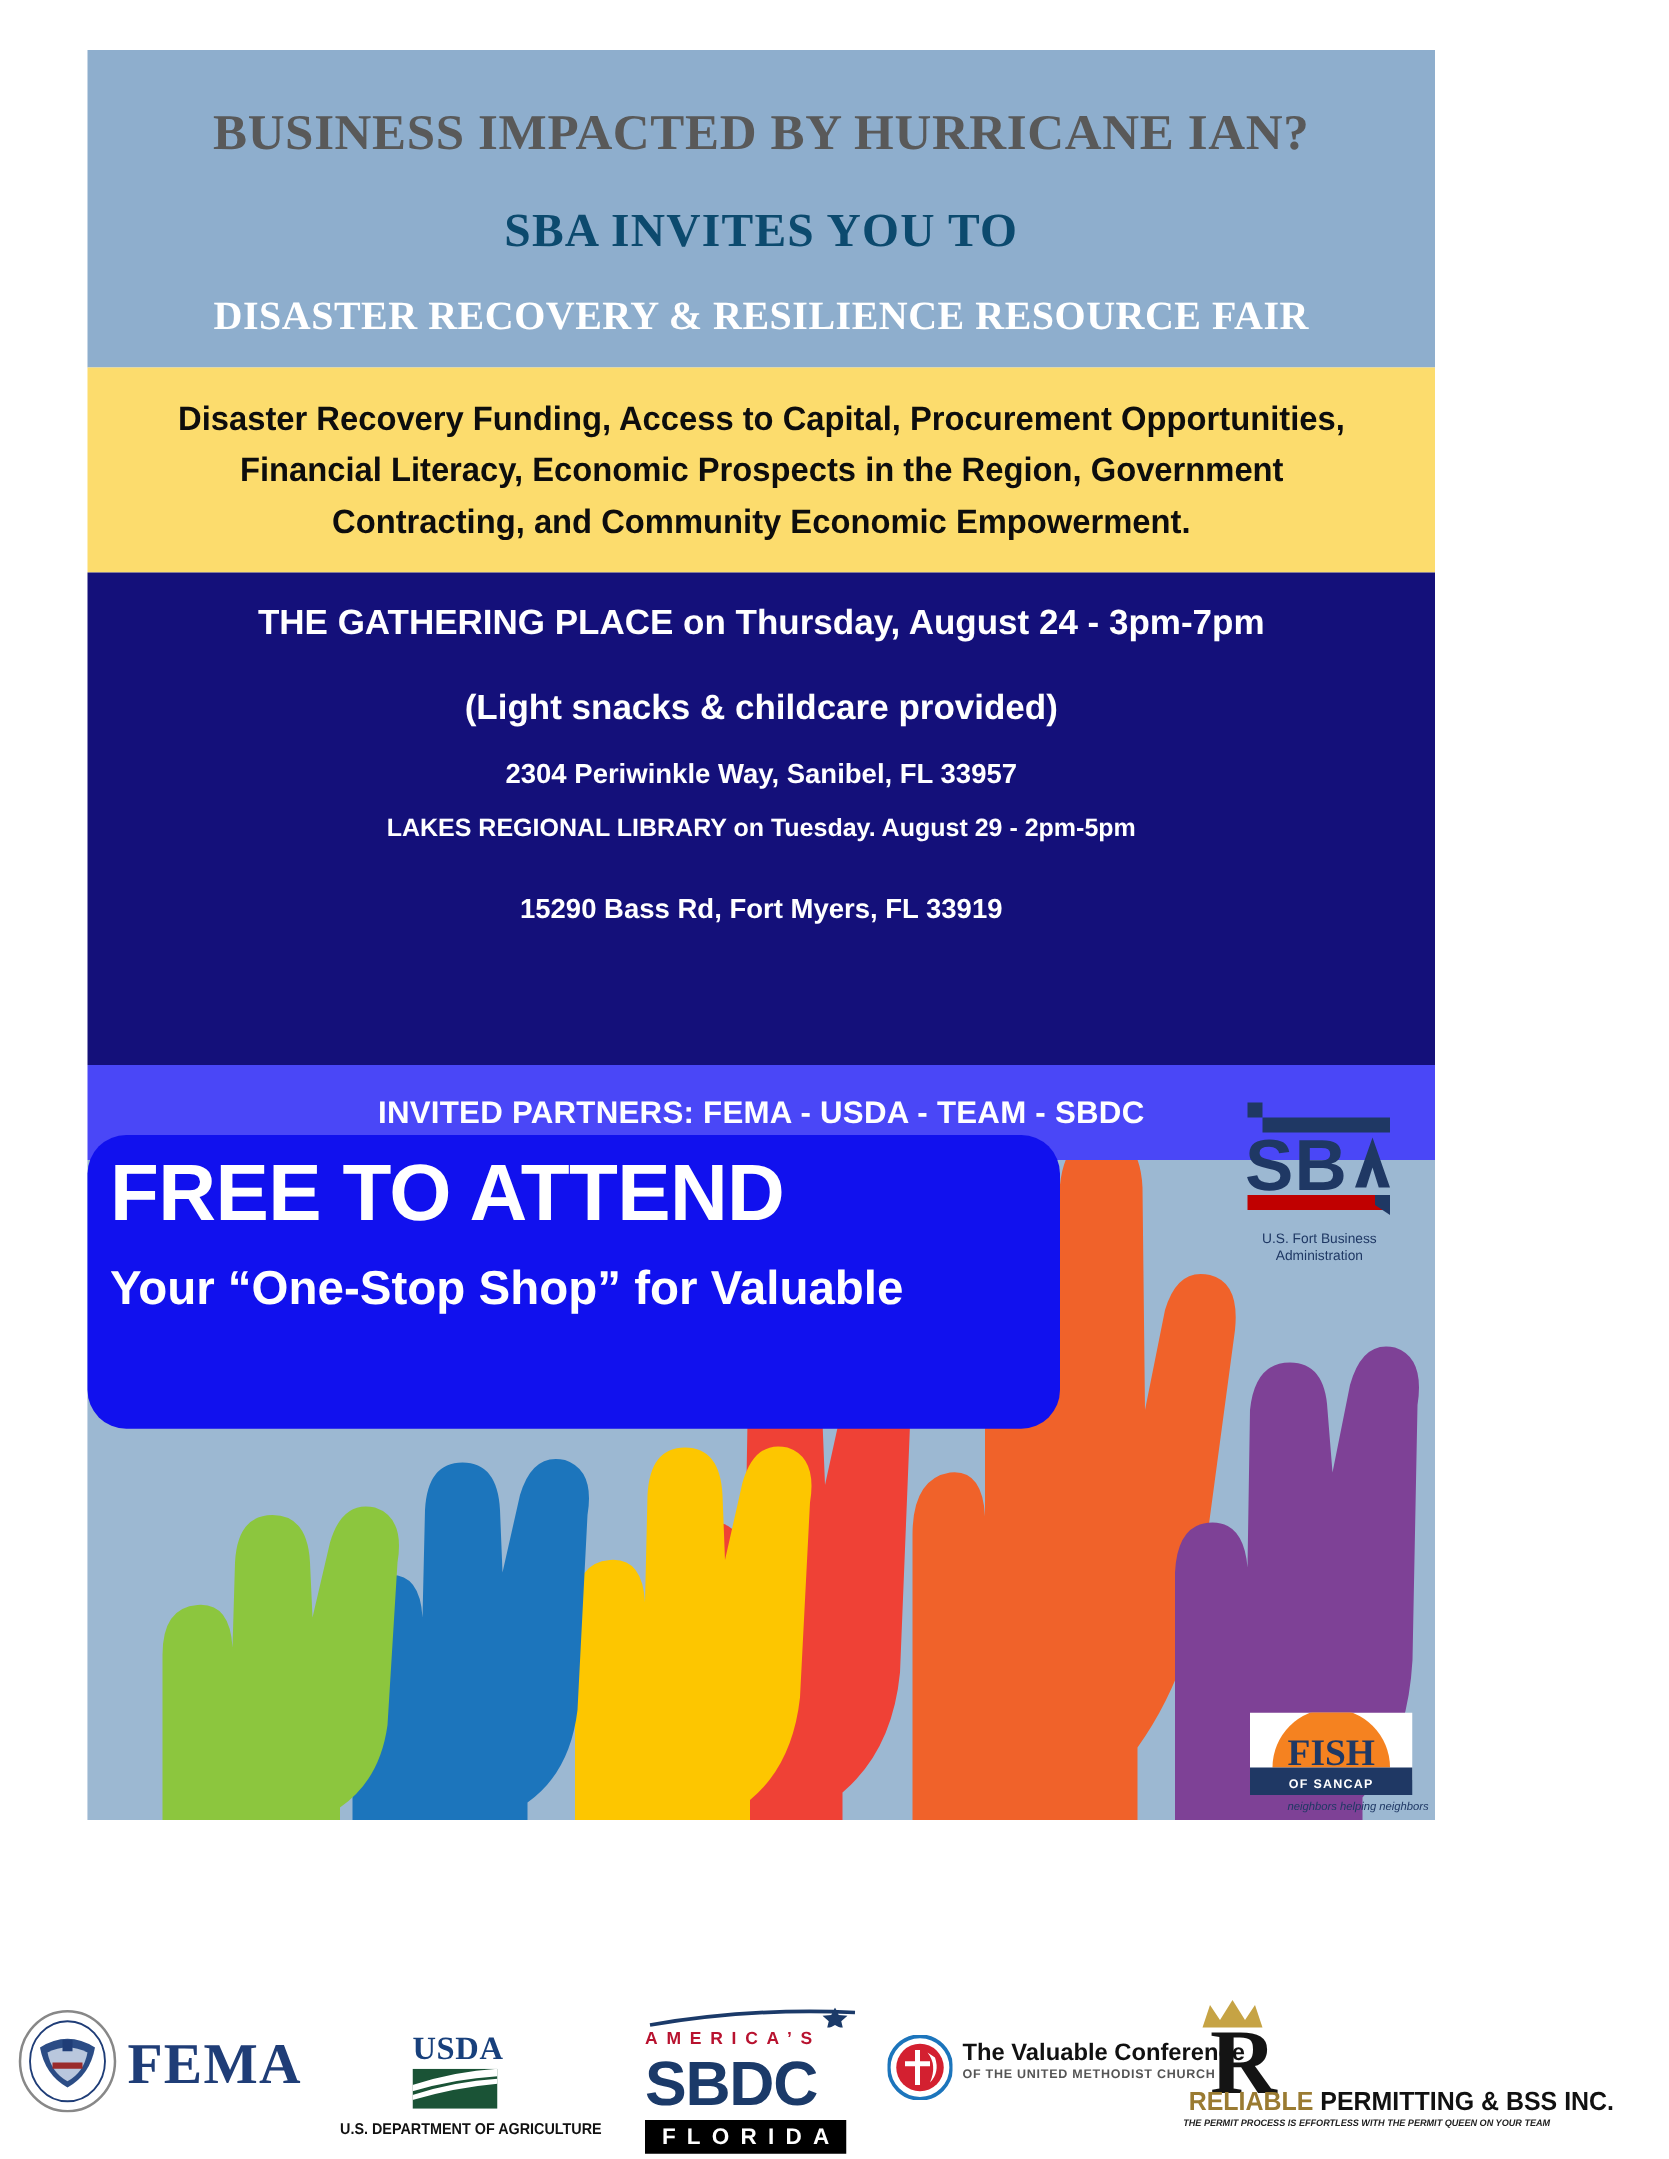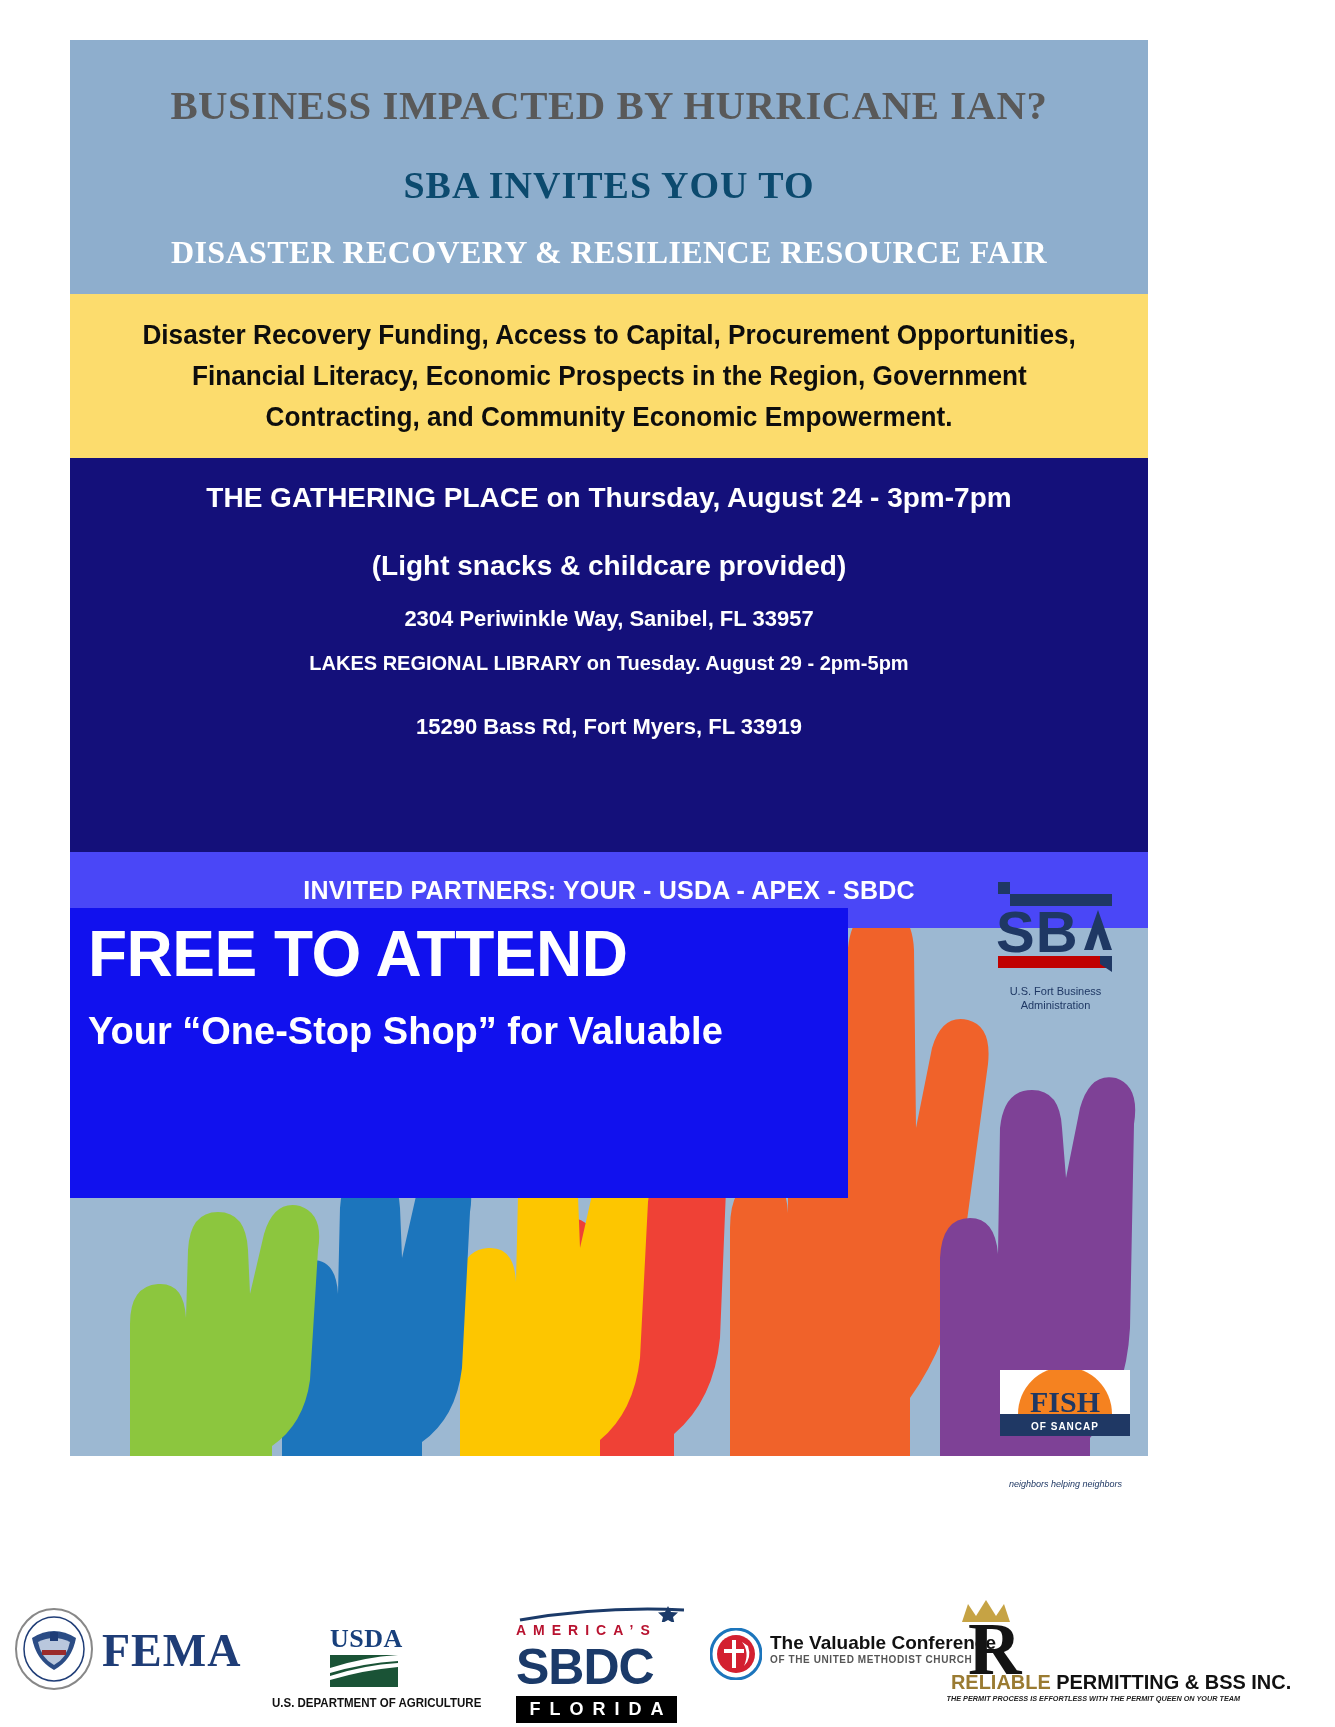--- a/index.html
+++ b/index.html
@@ -32,35 +32,35 @@
 
   
   .partners{position:absolute;left:70px;top:852px;width:1078px;height:76px;background:#4a47f7;
             display:flex;align-items:center;justify-content:center;}
   .partners span{color:#fff;font-weight:bold;font-size:25px;white-space:nowrap;letter-spacing:.2px;}
 
   
   .hands{position:absolute;left:70px;top:928px;width:1078px;height:528px;background:#9cb8d2;overflow:hidden;}
 
   
-  .freebox{position:absolute;left:70px;top:908px;width:778px;height:290px;background:#1111ee;
-           padding:14px 0 0 18px;box-sizing:border-box;}
+  .freebox{position:absolute;left:70px;top:908px;width:778px;height:235px;background:#1111ee;
+           padding:14px 0 0 18px;box-sizing:border-box;border-radius:31px;}
   .free-1{color:#fff;font-weight:bold;font-size:64px;line-height:1;letter-spacing:-.5px;}
   .free-2{color:#fff;font-weight:bold;font-size:38px;line-height:1;margin-top:26px;}
   .free-3{color:#fff;font-weight:bold;font-size:38px;line-height:1;margin-top:30px;}
 
   
   .sba{position:absolute;left:978px;top:860px;width:155px;height:130px;}
   .sba-cap{position:absolute;left:978px;top:985px;width:155px;text-align:center;
            color:#1f3864;font-size:11px;line-height:1.25;}
 
   
   .fish{position:absolute;left:1000px;top:1370px;width:130px;height:84px;}
-  .fish-tag{position:absolute;left:988px;top:1440px;width:155px;text-align:center;
-            color:#1f3864;font-size:9px;font-style:italic;margin-top:39px;}
+  .fish-tag{position:absolute;left:988px;top:1440px;width:155px;text-align:right;
+            color:#1f3864;font-size:9px;font-style:italic;}
 
   
   .bottom{position:absolute;left:0;top:1600px;width:1335px;height:127px;background:#fff;}
   .blogo{position:absolute;}
   .fema-txt{font-family:"Liberation Serif",serif;font-weight:bold;font-size:46px;color:#1f3d77;letter-spacing:1px;}
   .usda-txt{font-family:"Liberation Serif",serif;font-weight:bold;font-size:26px;color:#18407c;letter-spacing:.5px;}
   .usda-sub{font-size:12.5px;font-weight:bold;color:#111;white-space:nowrap;transform:scaleX(.92);}
   .sbdc-am{font-size:14px;font-weight:bold;color:#b8122f;letter-spacing:7px;white-space:nowrap;}
   .sbdc-main{font-family:"Liberation Sans",sans-serif;font-weight:bold;font-size:50px;color:#1b3a69;letter-spacing:-1px;}
   .sbdc-fl{background:#000000;color:#fff;font-weight:bold;font-size:18px;letter-spacing:9px;text-align:center;padding:3px 0 3px 9px;}
@@ -89,21 +89,21 @@
 
   <div class="navy">
     <div class="nl nl-a">THE GATHERING PLACE on Thursday, August 24  -  3pm-7pm</div>
     <div class="nl nl-b">(Light snacks &amp; childcare provided)</div>
     <div class="nl nl-c">2304 Periwinkle Way, Sanibel, FL 33957</div>
     <div class="nl nl-d">LAKES REGIONAL LIBRARY on Tuesday. August 29  -  2pm-5pm</div>
     <div class="nl nl-e">15290 Bass Rd, Fort Myers, FL 33919</div>
   </div>
 
   <div class="partners">
-    <span>INVITED PARTNERS:  YOUR - USDA - APEX - SBDC</span>
+    <span>INVITED PARTNERS:  FEMA - USDA - TEAM - SBDC</span>
   </div>
 
   <div class="hands">
     <svg width="1078" height="528" viewBox="0 0 1078 528">
       <rect x="0" y="0" width="1078" height="528" fill="#9cb8d2"></rect>
 
       <g fill="#f0622a">
         <path d="M660 528 L660 300 Q660 255 690 250 Q716 247 718 285 L718 160 Q720 118 748 118 Q776 118 778 158 L778 20
                  Q782 -20 812 -20 Q842 -20 844 22 L846 200 L862 120 Q872 86 898 92 Q922 98 918 136 L896 300
                  Q890 400 840 470 L840 528 Z"></path>

